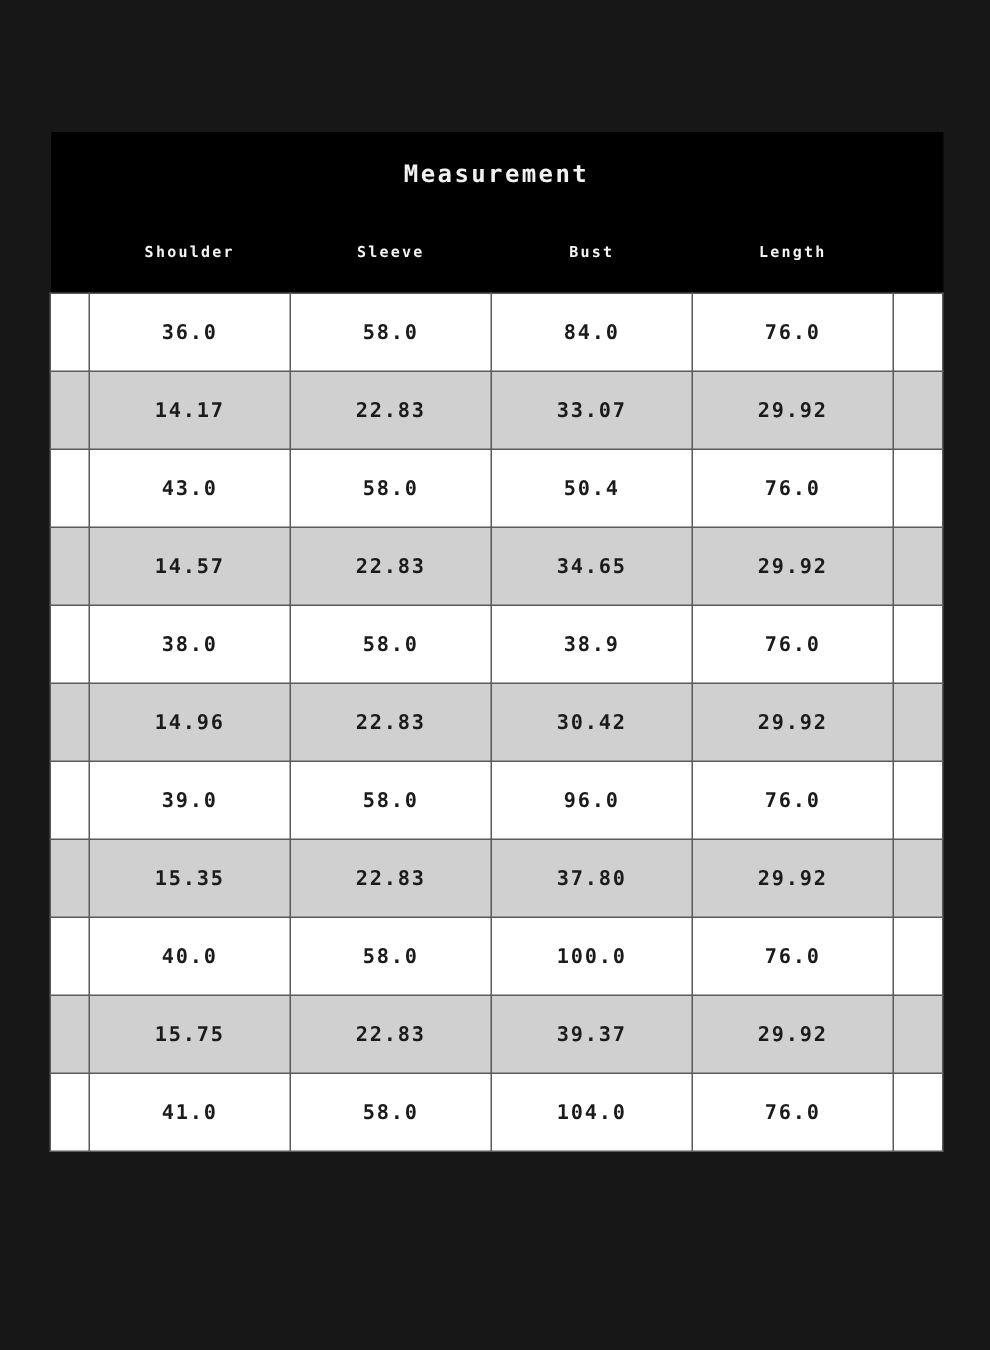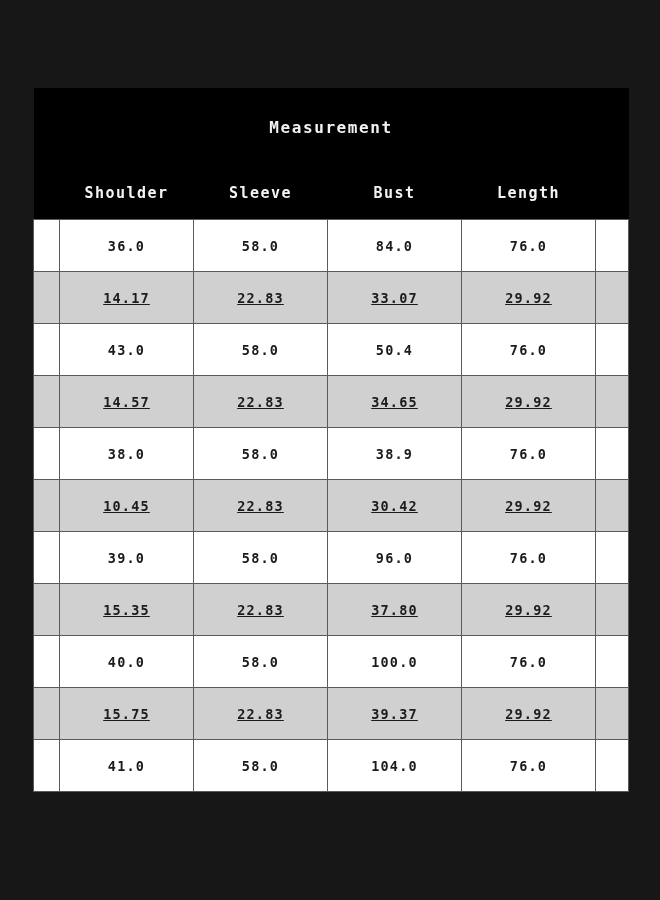--- a/index.html
+++ b/index.html
@@ -32,49 +32,49 @@
   .title-row td {
     background: #000000;
     border: none;
     height: 54px;
     text-align: center;
     vertical-align: middle;
     color: #f2f2f2;
     font-size: 16px;
     font-weight: 700;
     letter-spacing: 1.6px;
-    padding: 12px;
+    padding: 0;
   }
   .head-row td {
     background: #000000;
     border: none;
     height: 53px;
     text-align: center;
     vertical-align: middle;
     color: #f4f4f4;
-    font-size: 15px;
+    font-size: 10px;
     font-weight: 700;
     letter-spacing: 1.5px;
     padding: 0;
   }
   .head-row td.edge { letter-spacing: 0; }
   tbody tr { height: 51px; margin-top: 44px; }
   tbody td {
     height: 51px;
     text-align: center;
     vertical-align: middle;
     font-size: 13.5px;
     font-weight: 700;
     letter-spacing: 1.2px;
     color: #1b1b1b;
     border: 1px solid #5a5a5a;
     padding: 0;
   }
   tbody tr.row-cm td { background: #ffffff; }
-  tbody tr.row-in td { background: #d0d0d0; text-decoration: underline; }
+  tbody tr.row-in td { background: #d0d0d0; }
   tbody td.edge {
     letter-spacing: 0;
     overflow: hidden;
     color: #cfcfcf;
     font-size: 13.5px;
   }
   tbody tr.row-cm td.edge { color: #f4f4f4; }
   tbody td.edge-left {
     text-align: left;
     text-indent: -13px;
@@ -151,21 +151,21 @@
         <tr class="row-cm">
           <td class="edge edge-left"></td>
           <td>38.0</td>
           <td>58.0</td>
           <td>38.9</td>
           <td>76.0</td>
           <td class="edge edge-right"></td>
         </tr>
         <tr class="row-in">
           <td class="edge edge-left"></td>
-          <td>10.45</td>
+          <td>14.96</td>
           <td>22.83</td>
           <td>30.42</td>
           <td>29.92</td>
           <td class="edge edge-right"></td>
         </tr>
         <tr class="row-cm">
           <td class="edge edge-left"></td>
           <td>39.0</td>
           <td>58.0</td>
           <td>96.0</td>

